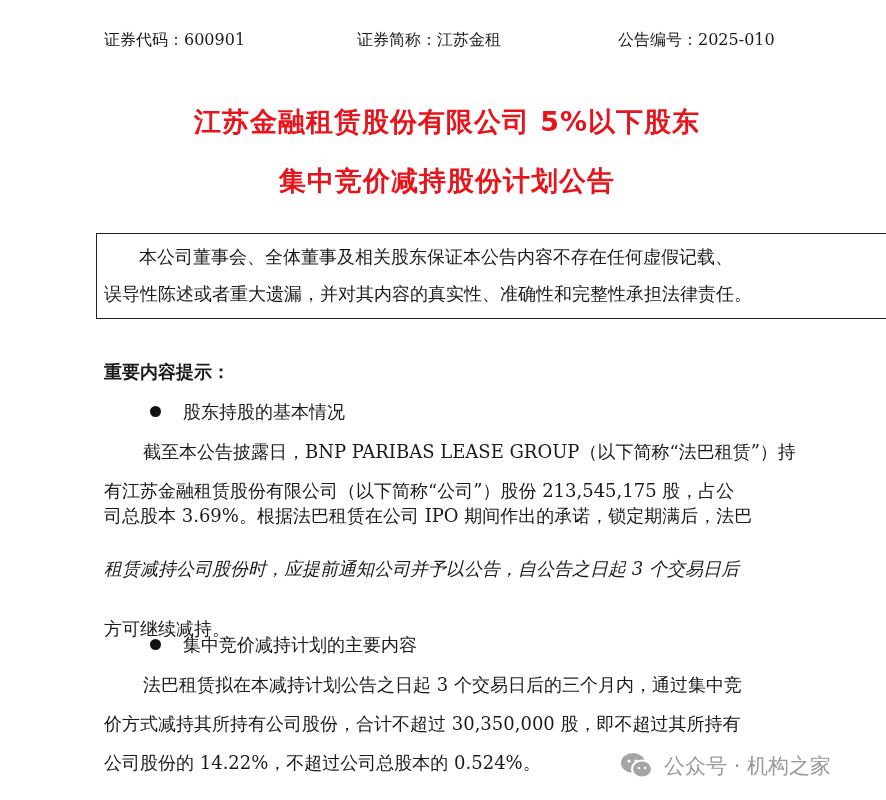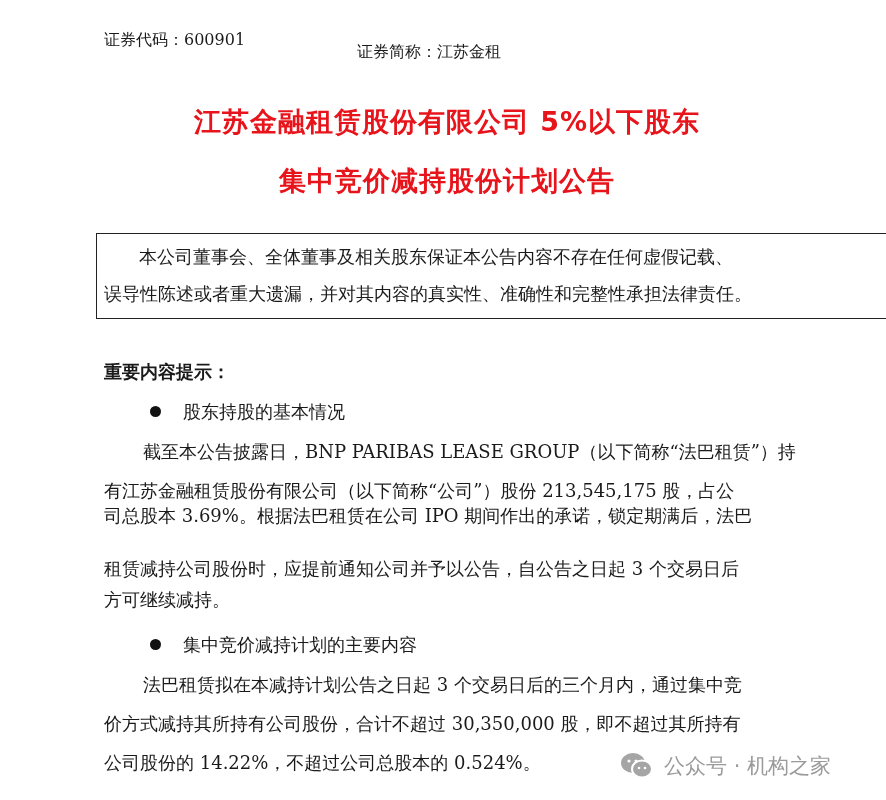--- a/index.html
+++ b/index.html
@@ -23,21 +23,21 @@
       height: 24px;
       font-size: 16px;
     }
     .header-row span {
       position: absolute;
       top: 0;
       white-space: nowrap;
       letter-spacing: 0px;
     }
     #hdr-code { left: 104px; }
-    #hdr-abbr { left: 357px; margin-top: 12px; }
+    #hdr-abbr { left: 357px; }
     #hdr-num { left: 618px; }
 
     .title {
       position: absolute;
       left: 4px;
       width: 886px;
       text-align: center;
       color: #e8141b;
       font-family: "DejaVu Sans", "Liberation Sans", sans-serif;
       font-weight: bold;
@@ -100,22 +100,22 @@
       position: absolute;
       font-size: 18px;
       white-space: nowrap;
       left: 104px;
     }
     .para-line.indent { left: 143px; }
 
     #p1-l1 { top: 440px; }
     #p1-l2 { top: 479px; }
     #p1-l3 { top: 504px; }
-    #p1-l4 { top: 557px; }
-    #p1-l5 { top: 588px; }
+    #p1-l4 { top: 557px; font-style: italic; }
+    #p1-l5 { top: 617px; }
 
     #p2-l1 { top: 673px; }
     #p2-l2 { top: 712px; }
     #p2-l3 { top: 751px; }
 
     .watermark {
       position: absolute;
       left: 620px;
       top: 752px;
       height: 28px;
@@ -129,20 +129,21 @@
     .watermark svg {
       margin-right: 10px;
     }
   </style>
 </head>
 <body>
 
 <div class="header-row">
   <span id="hdr-code">证券代码：600901</span>
   <span id="hdr-abbr">证券简称：江苏金租</span>
+  <span id="hdr-num">公告编号：2025-010</span>
 </div>
 
 <div id="title-1" class="title">江苏金融租赁股份有限公司 5%以下股东</div>
 <div id="title-2" class="title">集中竞价减持股份计划公告</div>
 
 <div class="notice-box">
   <div id="notice-l1" class="notice-line">本公司董事会、全体董事及相关股东保证本公告内容不存在任何虚假记载、</div>
   <div id="notice-l2" class="notice-line">误导性陈述或者重大遗漏，并对其内容的真实性、准确性和完整性承担法律责任。</div>
 </div>
 

